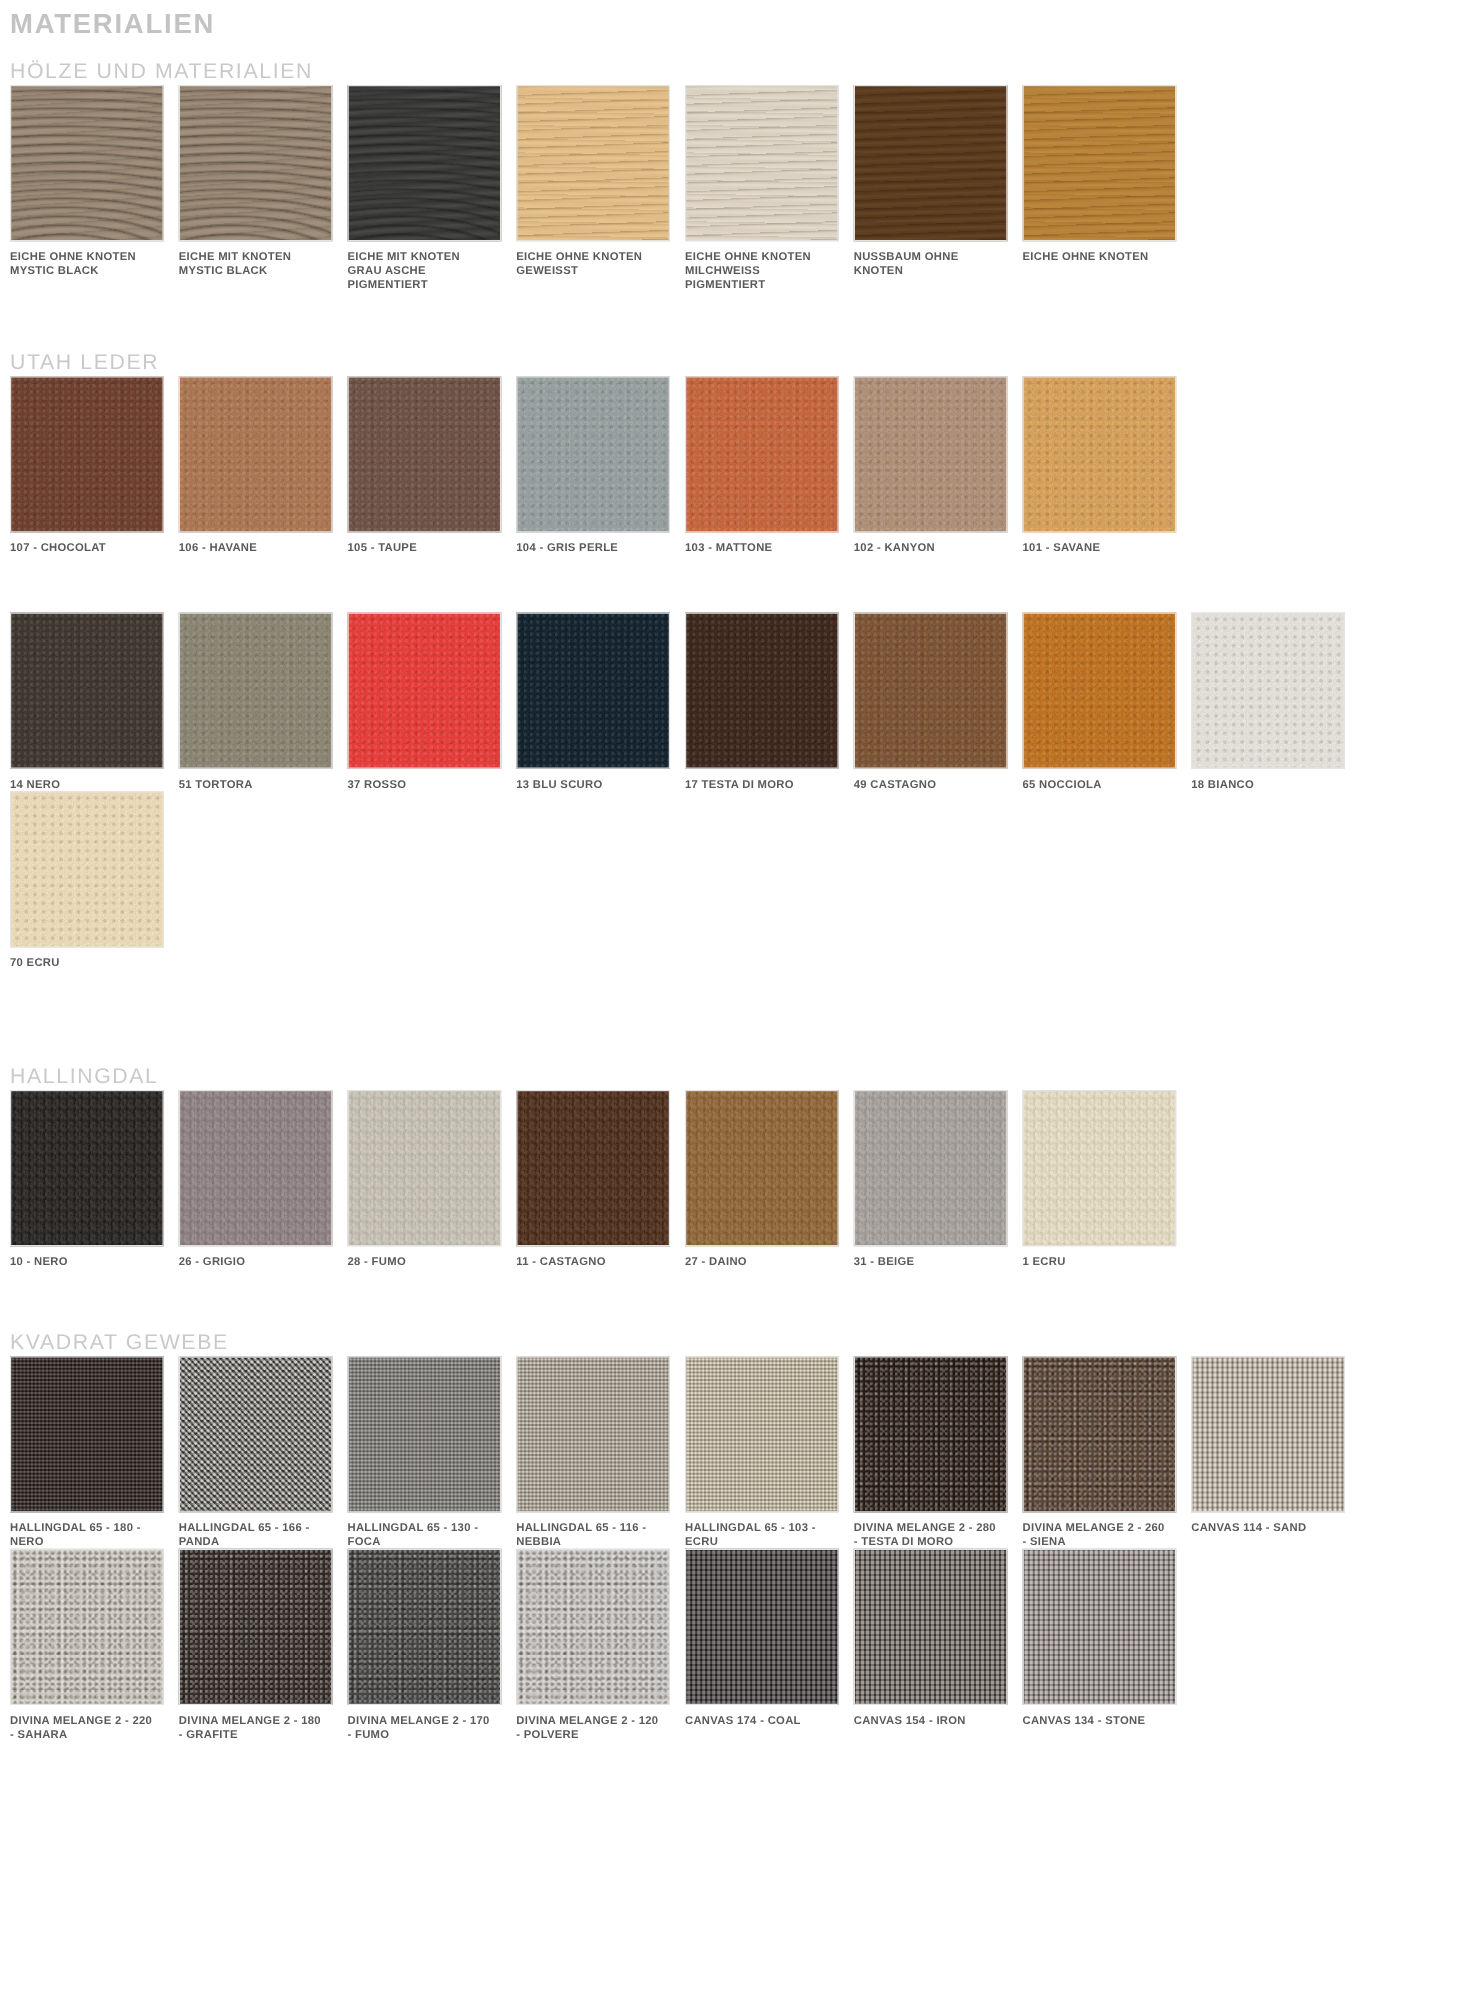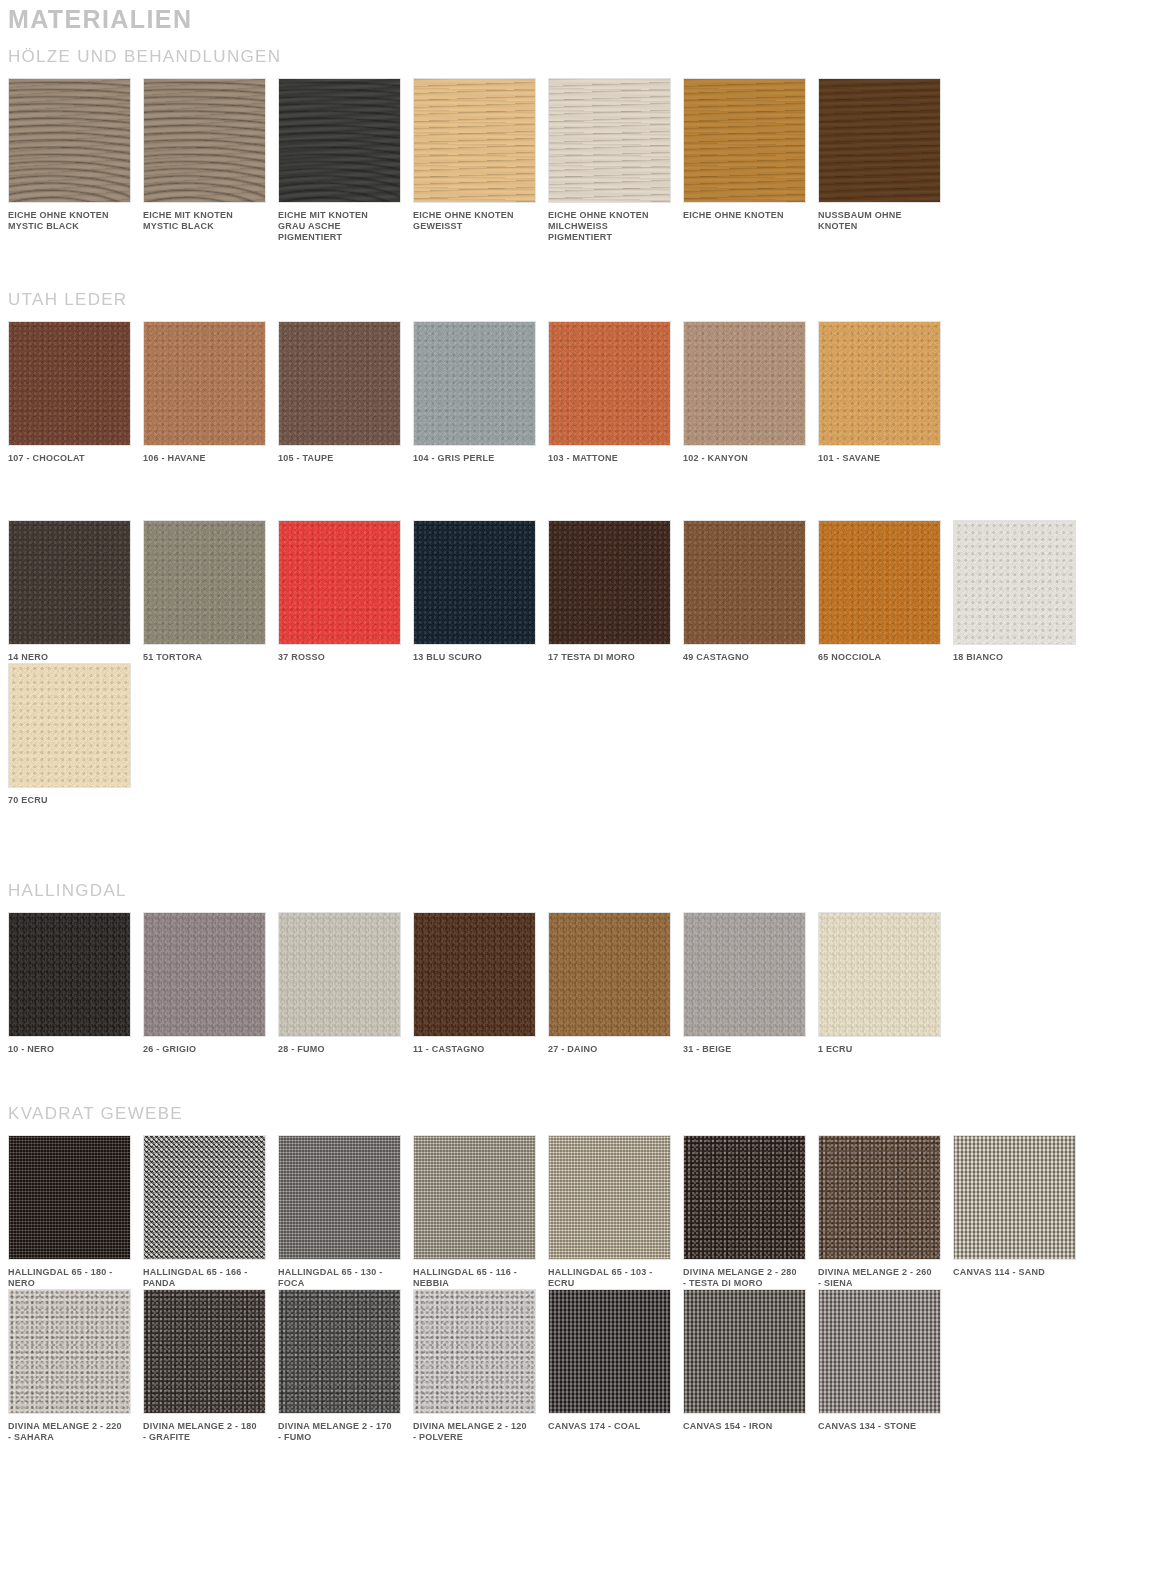--- a/index.html
+++ b/index.html
@@ -6,21 +6,21 @@
   body{
     width:1170px;
     background:#ffffff;
     font-family:"Liberation Sans", sans-serif;
     -webkit-font-smoothing:antialiased;
   }
   .page{width:1170px;position:relative;padding:0;box-sizing:border-box;}
 
   
   .page-title{
-    font-size:25px;
+    font-size:22px;
     letter-spacing:1.4px;
     font-weight:700;
     color:#c3c3c3;
     padding:6px 0 0 8px;
     margin:0;
     line-height:26px;
   }
   .section-title{
     font-size:17px;
     letter-spacing:1.3px;
@@ -59,21 +59,21 @@
     letter-spacing:.25px;
     color:#5a5a5a;
     line-height:11px;
     padding:7px 10px 0 0;
     width:126px;
     box-sizing:border-box;
     text-transform:uppercase;
   }
 
   
-  .sec-woods{margin-top:10px;}
+  .sec-woods{}
   .sec-gap{height:34px;}
   .sec-gap-lg{height:46px;}
 
   
   .tex-wood{
     background-image:
       repeating-linear-gradient(178deg,
         rgba(0,0,0,.16) 0px, rgba(0,0,0,0) 2px, rgba(255,255,255,.06) 4px, rgba(0,0,0,0) 7px),
       repeating-linear-gradient(181deg,
         rgba(0,0,0,.10) 0px, rgba(0,0,0,0) 3px, rgba(0,0,0,.05) 6px, rgba(0,0,0,0) 11px);
@@ -128,21 +128,21 @@
 </style>
 </head>
 <body>
 
 <div class="page">
 
   <h1 class="page-title">MATERIALIEN</h1>
 
   <div class="sec-gap" style="height:14px"></div>
 
-  <h2 class="section-title">HÖLZE UND BEHANDLUNGEN</h2>
+  <h2 class="section-title">HÖLZE UND MATERIALIEN</h2>
   <div class="grid sec-woods" id="grid-0">
       <div class="cell">
         <div class="swatch tex-wood-ring" style="background-color: rgb(154, 136, 116);"></div>
         <div class="label">EICHE OHNE KNOTEN MYSTIC BLACK</div>
       </div>
       <div class="cell">
         <div class="swatch tex-wood-ring" style="background-color: rgb(154, 136, 116);"></div>
         <div class="label">EICHE MIT KNOTEN MYSTIC BLACK</div>
       </div>
       <div class="cell">
@@ -151,27 +151,27 @@
       </div>
       <div class="cell">
         <div class="swatch tex-wood" style="background-color: rgb(232, 193, 136);"></div>
         <div class="label">EICHE OHNE KNOTEN GEWEISST</div>
       </div>
       <div class="cell">
         <div class="swatch tex-wood" style="background-color: rgb(227, 216, 200);"></div>
         <div class="label">EICHE OHNE KNOTEN MILCHWEISS PIGMENTIERT</div>
       </div>
       <div class="cell">
+        <div class="swatch tex-wood" style="background-color: rgb(92, 58, 27);"></div>
+        <div class="label">NUSSBAUM OHNE KNOTEN</div>
+      </div>
+      <div class="cell">
         <div class="swatch tex-wood" style="background-color: rgb(187, 131, 54);"></div>
         <div class="label">EICHE OHNE KNOTEN</div>
       </div>
-      <div class="cell">
-        <div class="swatch tex-wood" style="background-color: rgb(92, 58, 27);"></div>
-        <div class="label">NUSSBAUM OHNE KNOTEN</div>
-      </div>
     </div>
 
   <div class="sec-gap-lg"></div>
 
   <h2 class="section-title">UTAH LEDER</h2>
   <div class="grid sec-woods" id="grid-1">
       <div class="cell">
         <div class="swatch tex-leather" style="background-color: rgb(109, 61, 43);"></div>
         <div class="label">107 - CHOCOLAT</div>
       </div>

